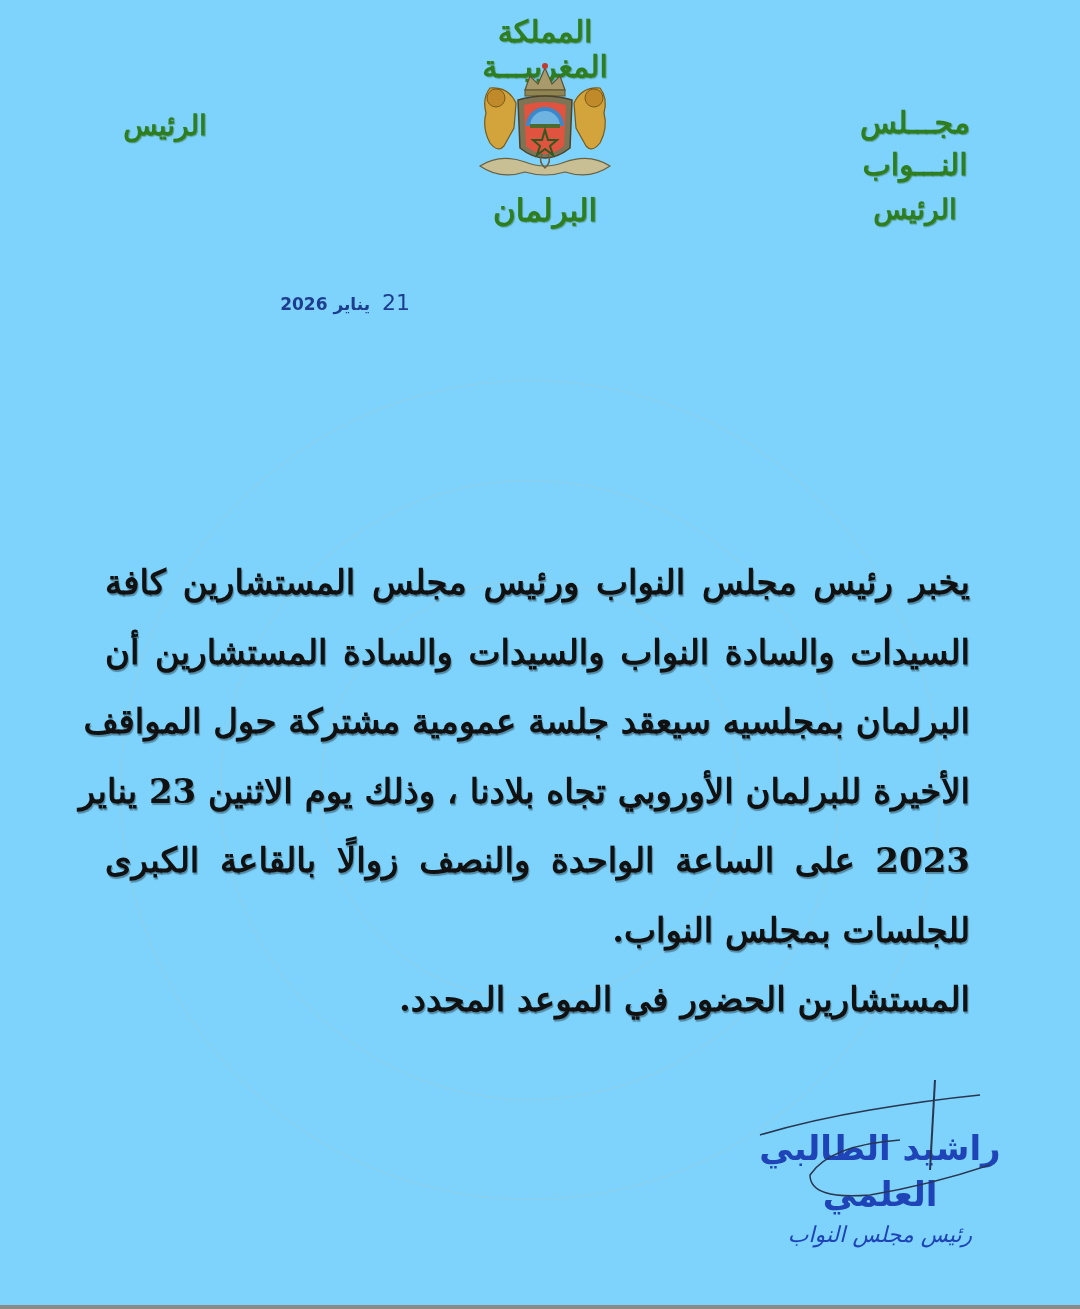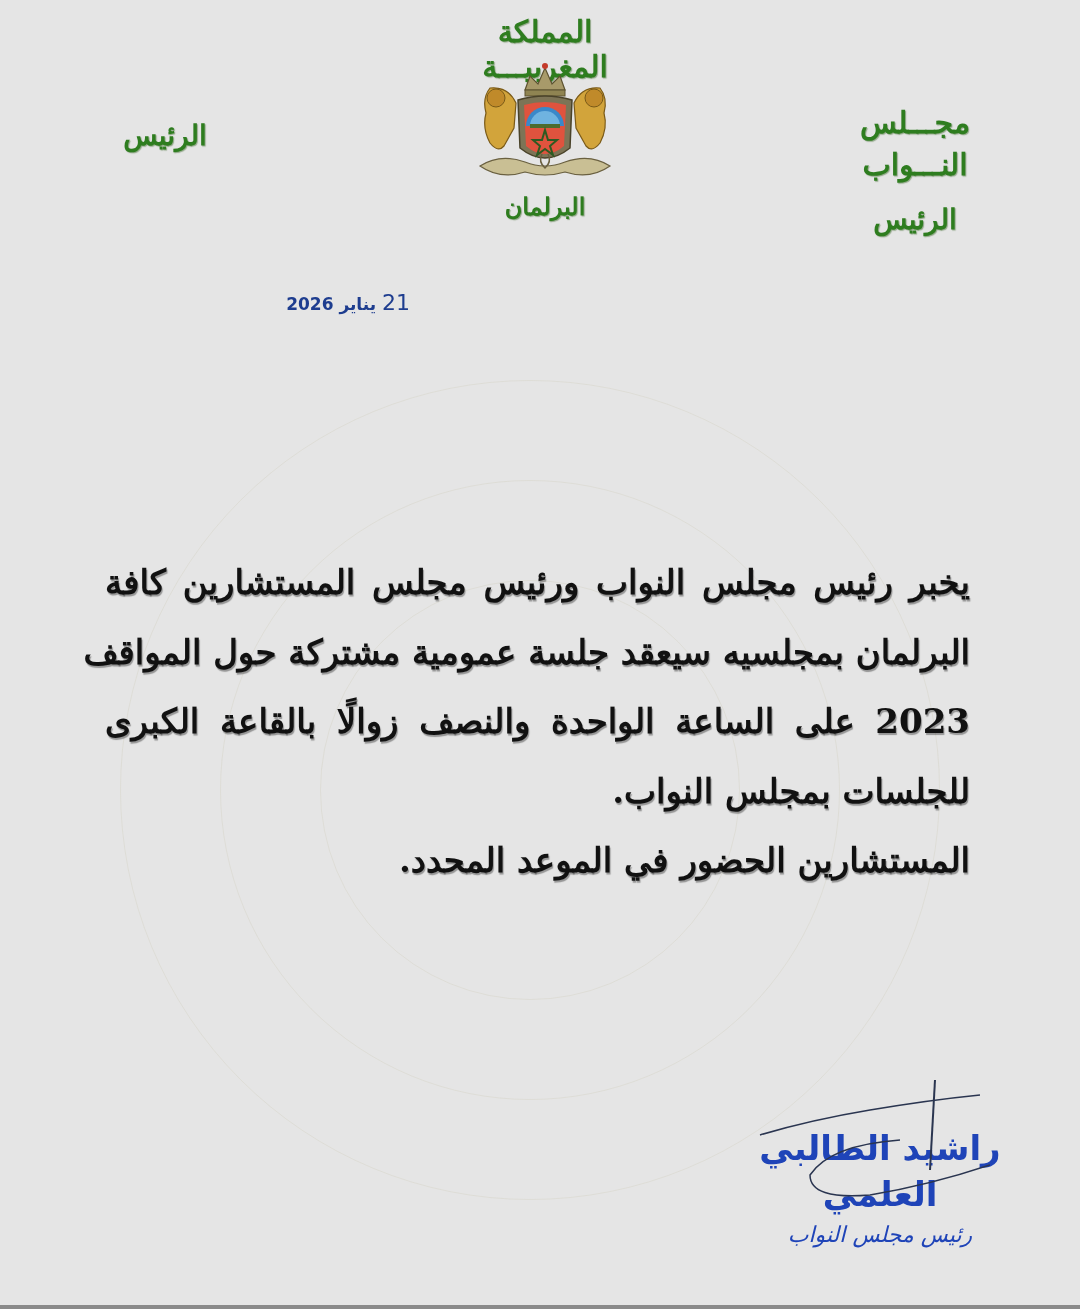--- a/index.html
+++ b/index.html
@@ -4,21 +4,21 @@
   <style>
     * { margin: 0; padding: 0; box-sizing: border-box; }
     html, body {
       width: 1080px; height: 1309px;
       background: #fdfcf3;
       overflow: hidden;
     }
     .page {
       position: relative;
       width: 1080px; height: 1305px;
-      background: #e5e5e5;
+      background: #7dd3fc;
       font-family: "DejaVu Serif", serif;
       direction: rtl;
     }
     .bottom-edge {
       position: absolute; left: 0; bottom: -4px; width: 1080px; height: 4px;
       background: #8a8a8a;
     }
     
     .watermark {
       position: absolute; left: 120px; top: 380px; width: 820px; height: 820px;
@@ -33,43 +33,43 @@
       color: #2e7d1f;
       text-shadow: 1px 1px 1px rgba(40,90,20,0.45);
       font-weight: bold;
     }
     .kingdom {
       position: absolute; top: 14px; left: 430px; width: 230px;
       text-align: center; font-size: 30px;
     }
     .parliament {
       position: absolute; top: 192px; left: 470px; width: 150px;
-      text-align: center; font-size: 24px;
+      text-align: center; font-size: 31px;
     }
     .hdr-left {
       position: absolute; top: 102px; left: 40px; width: 250px; text-align: center;
     }
     .hdr-right {
       position: absolute; top: 102px; left: 810px; width: 210px; text-align: center;
     }
     .hdr-title { font-size: 30px; line-height: 42px; }
-    .hdr-sub { font-size: 28px; line-height: 48px; margin-top: 10px; }
+    .hdr-sub { font-size: 28px; line-height: 48px; }
 
     
     .emblem {
       position: absolute; left: 470px; top: 58px; width: 150px; height: 130px;
     }
 
     .date-stamp {
       position: absolute; top: 290px; left: 290px; width: 120px;
       color: #1e3d8f; font-family: "DejaVu Sans", sans-serif;
       font-size: 17px; font-weight: bold; direction: rtl; text-align: left;
       white-space: nowrap;
     }
-    .date-stamp .day { font-size: 22px; font-weight: normal; }
+    .date-stamp .day { font-size: 22px; font-weight: normal; margin-left: 6px; }
 
     .doc-title {
       position: absolute; top: 385px; left: 420px; width: 240px;
       text-align: center; font-size: 62px; color: #111;
       letter-spacing: 18px;
     }
 
     .body-text {
       position: absolute; top: 548px; left: 105px; width: 865px;
       color: #111; font-size: 34px; line-height: 69.5px;
@@ -140,21 +140,23 @@
   <div class="date-stamp">
     <span class="day">21</span>
     <span>يناير</span>
     <span>2026</span>
   </div>
 
 
   <div class="body-text">
     <div>
       <span class="line">يخبر رئيس مجلس النواب ورئيس مجلس المستشارين كافة</span>
+      <span class="line">السيدات والسادة النواب والسيدات والسادة المستشارين أن</span>
       <span class="line">البرلمان بمجلسيه سيعقد جلسة عمومية مشتركة حول المواقف</span>
+      <span class="line">الأخيرة للبرلمان الأوروبي تجاه بلادنا ، وذلك يوم الاثنين 23 يناير</span>
       <span class="line">2023 على الساعة الواحدة والنصف زوالًا بالقاعة الكبرى</span>
       <span class="line last">للجلسات بمجلس النواب.</span>
     </div>
     <div>
       <span class="line last">المستشارين الحضور في الموعد المحدد.</span>
     </div>
   </div>
 
 
   <div class="sig sig-right">

